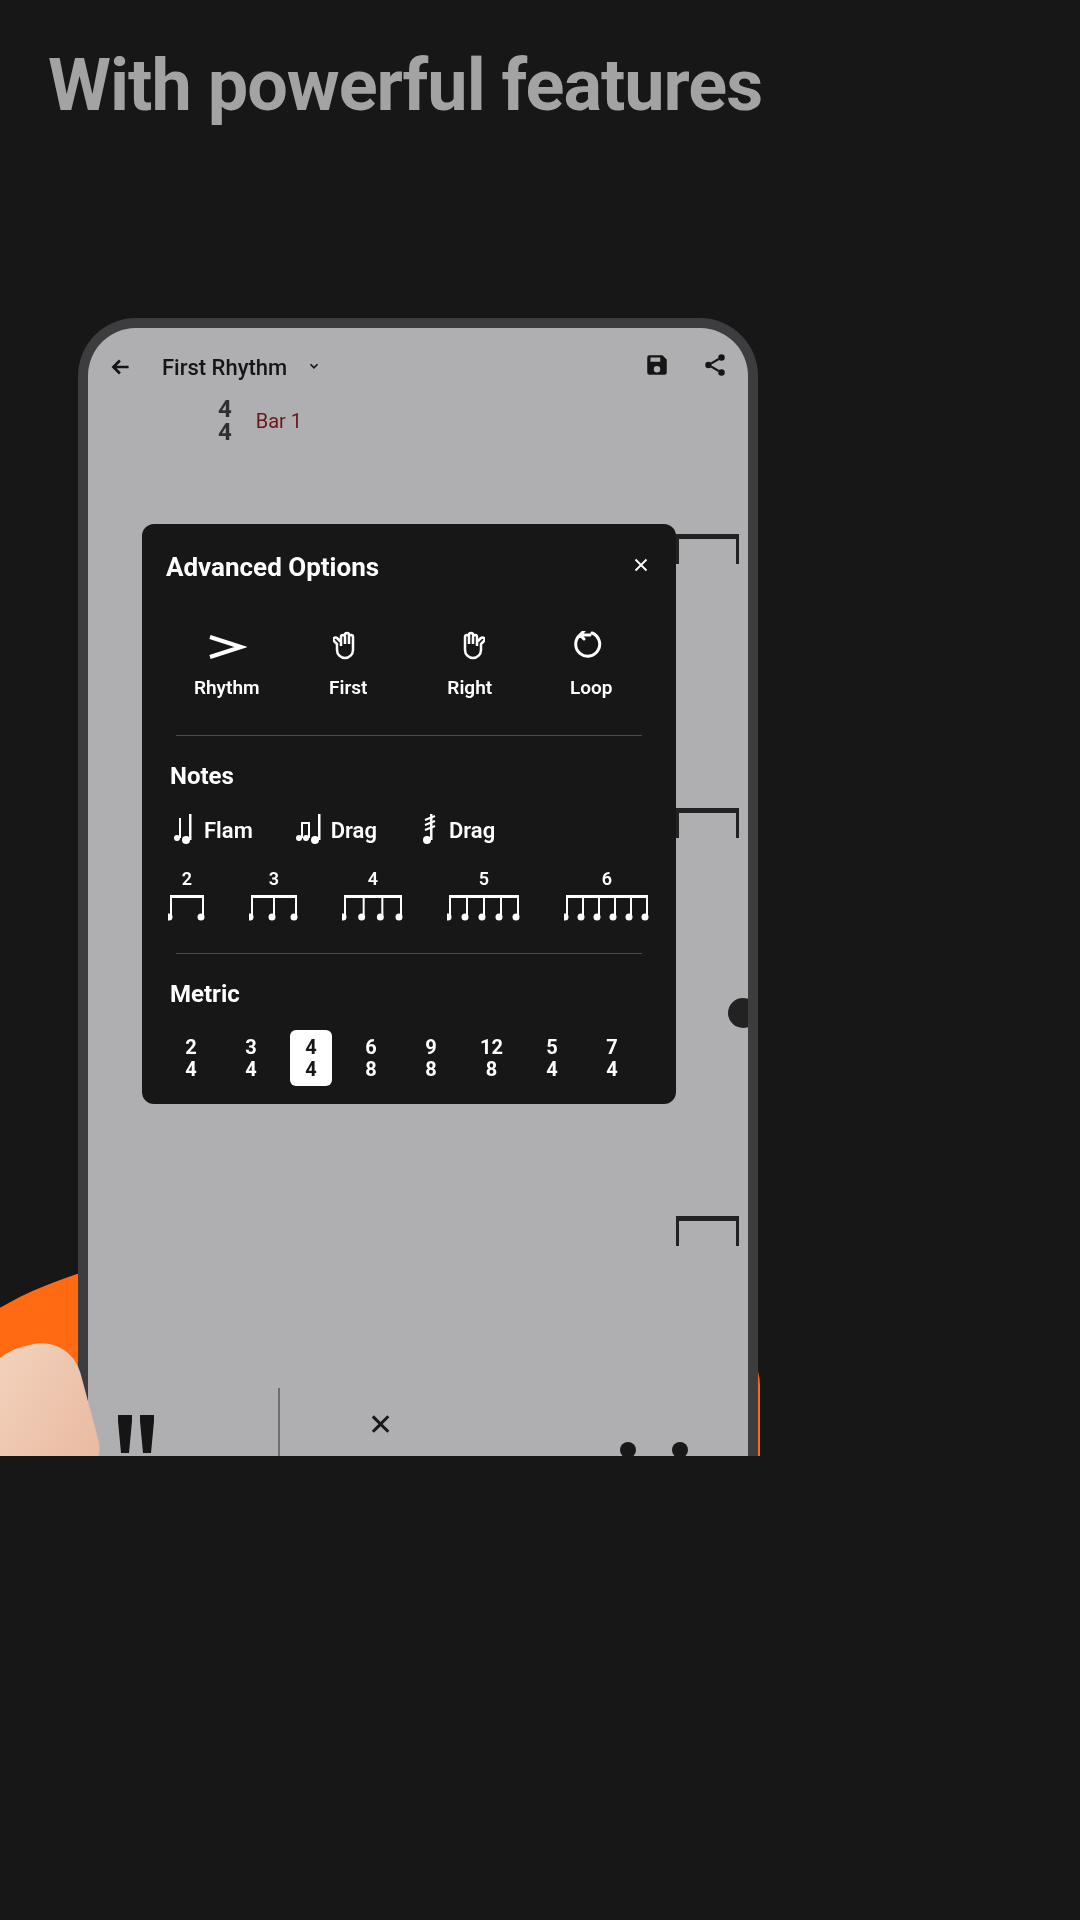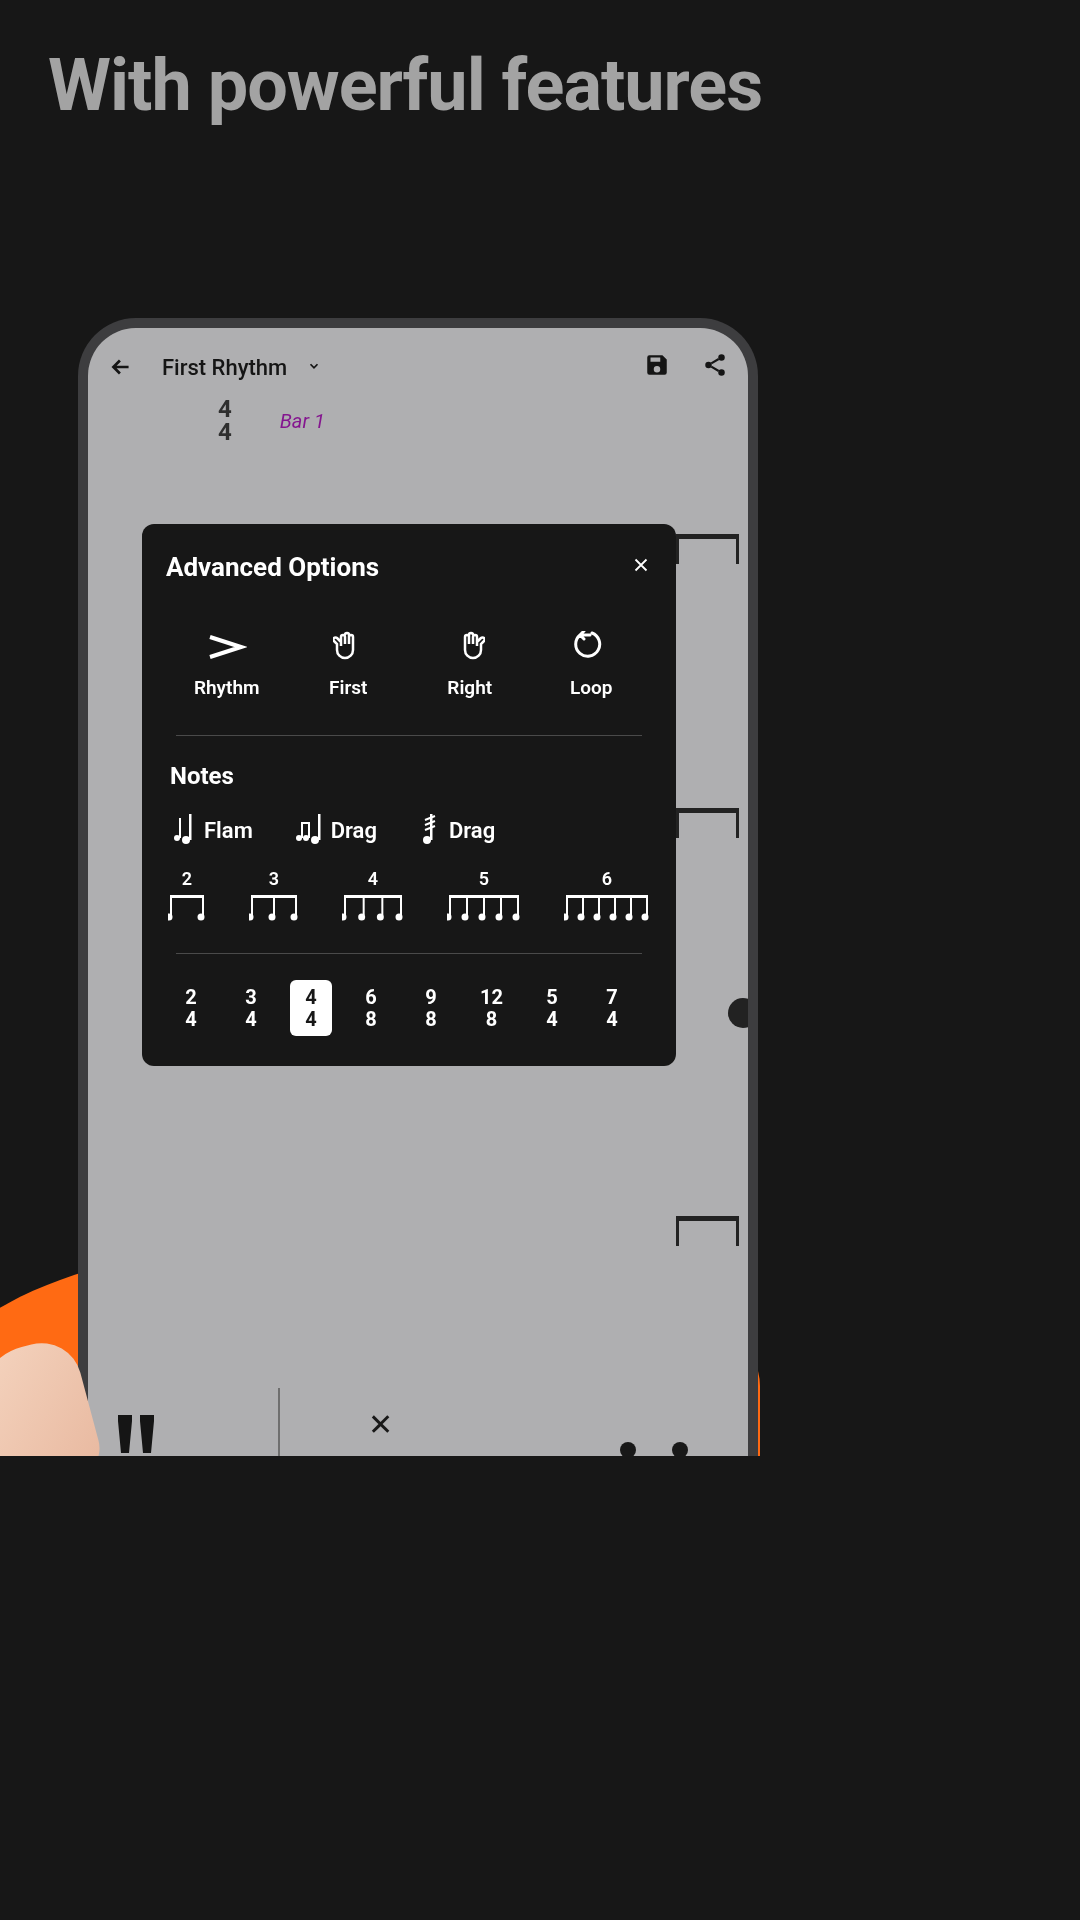--- a/index.html
+++ b/index.html
@@ -82,23 +82,22 @@
   display: flex;
   flex-direction: column;
   font-size: 24px;
   font-weight: 700;
   color: #3a3a3a;
   line-height: 0.95;
   align-items: center;
 }
 .bar-label {
   font-size: 20px;
-  color: #a21caf;
-  margin-left: 28px;
-  font-style: italic;
+  color: #7f1d1d;
+  margin-left: 4px;
 }
 .beam-group {
   position: absolute;
   right: -2px;
   width: 74px;
   height: 40px;
 }
 .beam-group.b1 { top: 206px; }
 .beam-group.b2 { top: 480px; }
 .beam-group.b3 { top: 888px; }
@@ -152,21 +151,21 @@
 .vline { position: absolute; bottom: 0; left: 190px; width: 2px; height: 120px; background: #888; }
 
 
 .modal {
   position: absolute;
   top: 196px;
   left: 54px;
   width: 534px;
   background: #171717;
   border-radius: 12px;
-  padding: 28px 24px 30px 24px;
+  padding: 28px 24px 18px 24px;
   z-index: 5;
   color: #fff;
 }
 .modal-header {
   display: flex;
   justify-content: space-between;
   align-items: center;
   margin-bottom: 46px;
 }
 .modal-title { font-size: 26px; font-weight: 700; }
@@ -459,20 +458,21 @@
               <rect x="66" y="2" width="2" height="20" fill="#fff"></rect>
               <circle cx="65" cy="24" r="3.5" fill="#fff"></circle>
               <rect x="82" y="2" width="2" height="20" fill="#fff"></rect>
               <circle cx="81" cy="24" r="3.5" fill="#fff"></circle>
             </svg>
           </div>
         </div>
 
       <div class="divider"></div>
 
+      <div class="section-title">Metric</div>
 
       <div class="metric-row" id="metric-row">
           <div class="metric">
             <span>2</span>
             <span>4</span>
           </div>
           <div class="metric">
             <span>3</span>
             <span>4</span>
           </div>

